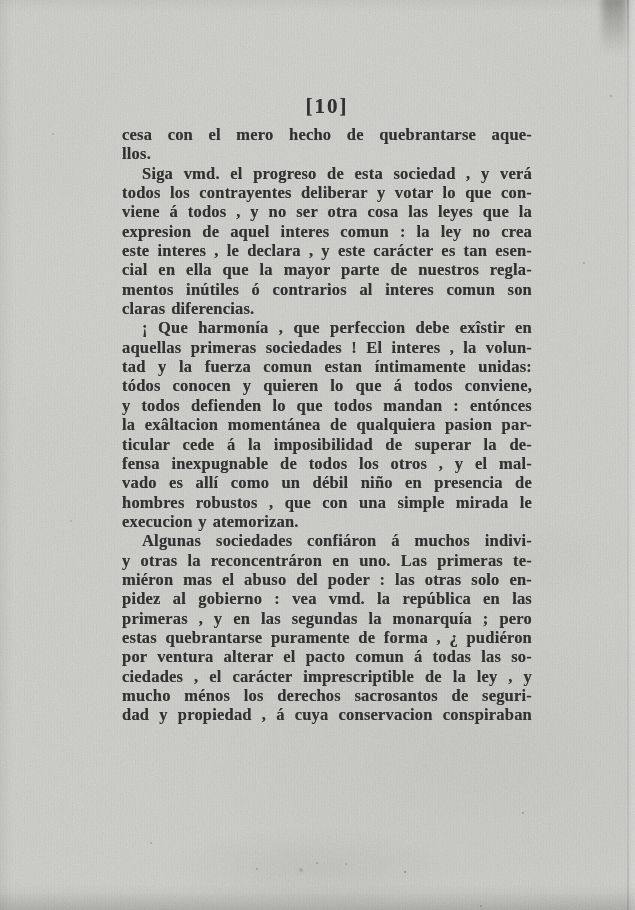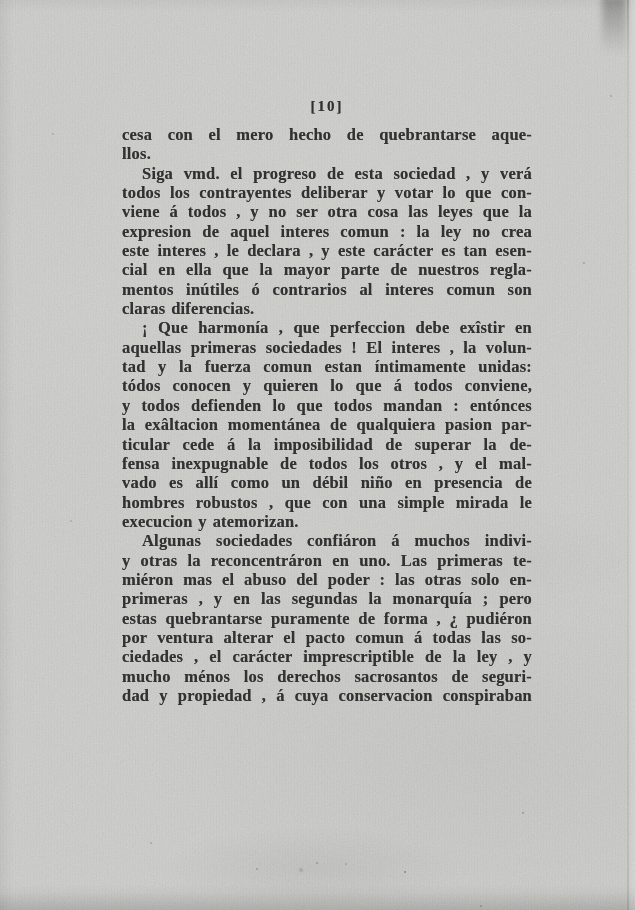--- a/index.html
+++ b/index.html
@@ -60,21 +60,21 @@
     color: #2a2a2a;
     font-weight: 700;
     font-size: 16.5px;
     line-height: 19.35px;
     letter-spacing: 0.2px;
     word-spacing: 1.5px;
     text-shadow: 0 0 0.6px rgba(40,40,40,0.55);
   }
   .folio {
     text-align: center;
-    font-size: 15px;
+    font-size: 21px;
     line-height: 23px;
     letter-spacing: 2px;
     margin-bottom: 7px;
   }
   .para { margin: 0; }
   .ln {
     text-align: justify;
     text-align-last: justify;
     white-space: normal;
   }
@@ -125,20 +125,21 @@
       <div class="ln">fensa inexpugnable de todos los otros , y el mal-</div>
       <div class="ln">vado es allí como un débil niño en presencia de</div>
       <div class="ln">hombres robustos , que con una simple mirada le</div>
       <div class="ln end">execucion y atemorizan.</div>
     </div>
 
     <div class="para">
       <div class="ln indent">Algunas sociedades confiáron á muchos indivi-</div>
       <div class="ln">y otras la reconcentráron en uno. Las primeras te-</div>
       <div class="ln">miéron mas el abuso del poder : las otras solo en-</div>
+      <div class="ln">pidez al gobierno : vea vmd. la república en las</div>
       <div class="ln">primeras , y en las segundas la monarquía ; pero</div>
       <div class="ln">estas quebrantarse puramente de forma , ¿ pudiéron</div>
       <div class="ln">por ventura alterar el pacto comun á todas las so-</div>
       <div class="ln">ciedades , el carácter imprescriptible de la ley , y</div>
       <div class="ln">mucho ménos los derechos sacrosantos de seguri-</div>
       <div class="ln">dad y propiedad , á cuya conservacion conspiraban</div>
     </div>
   </div>
 
   <svg class="grain" width="635" height="910" aria-hidden="true">

